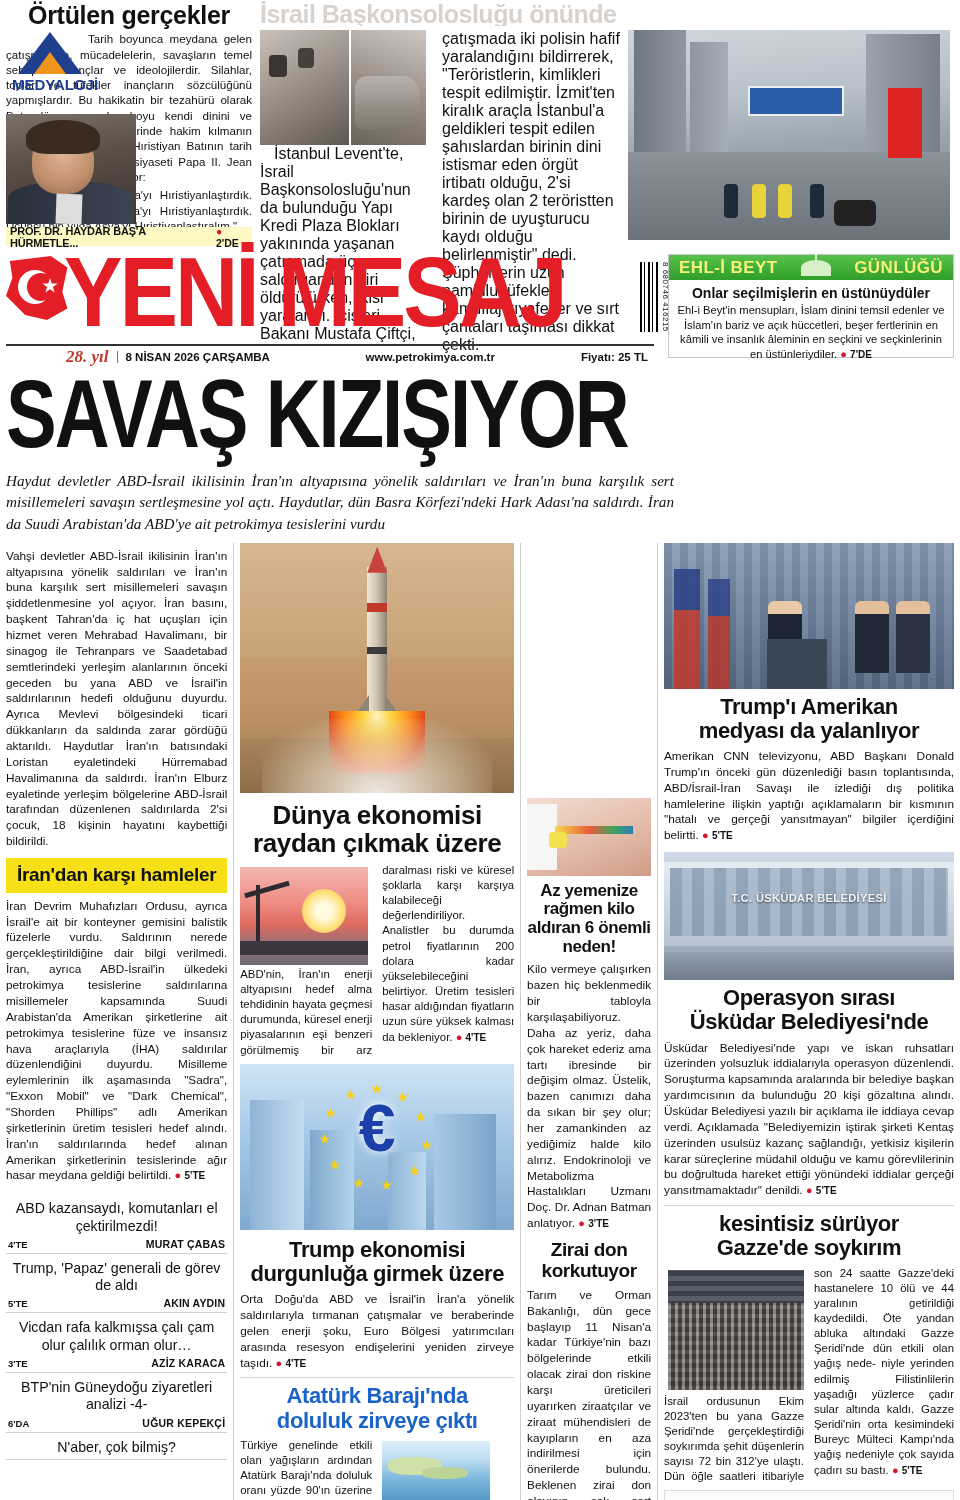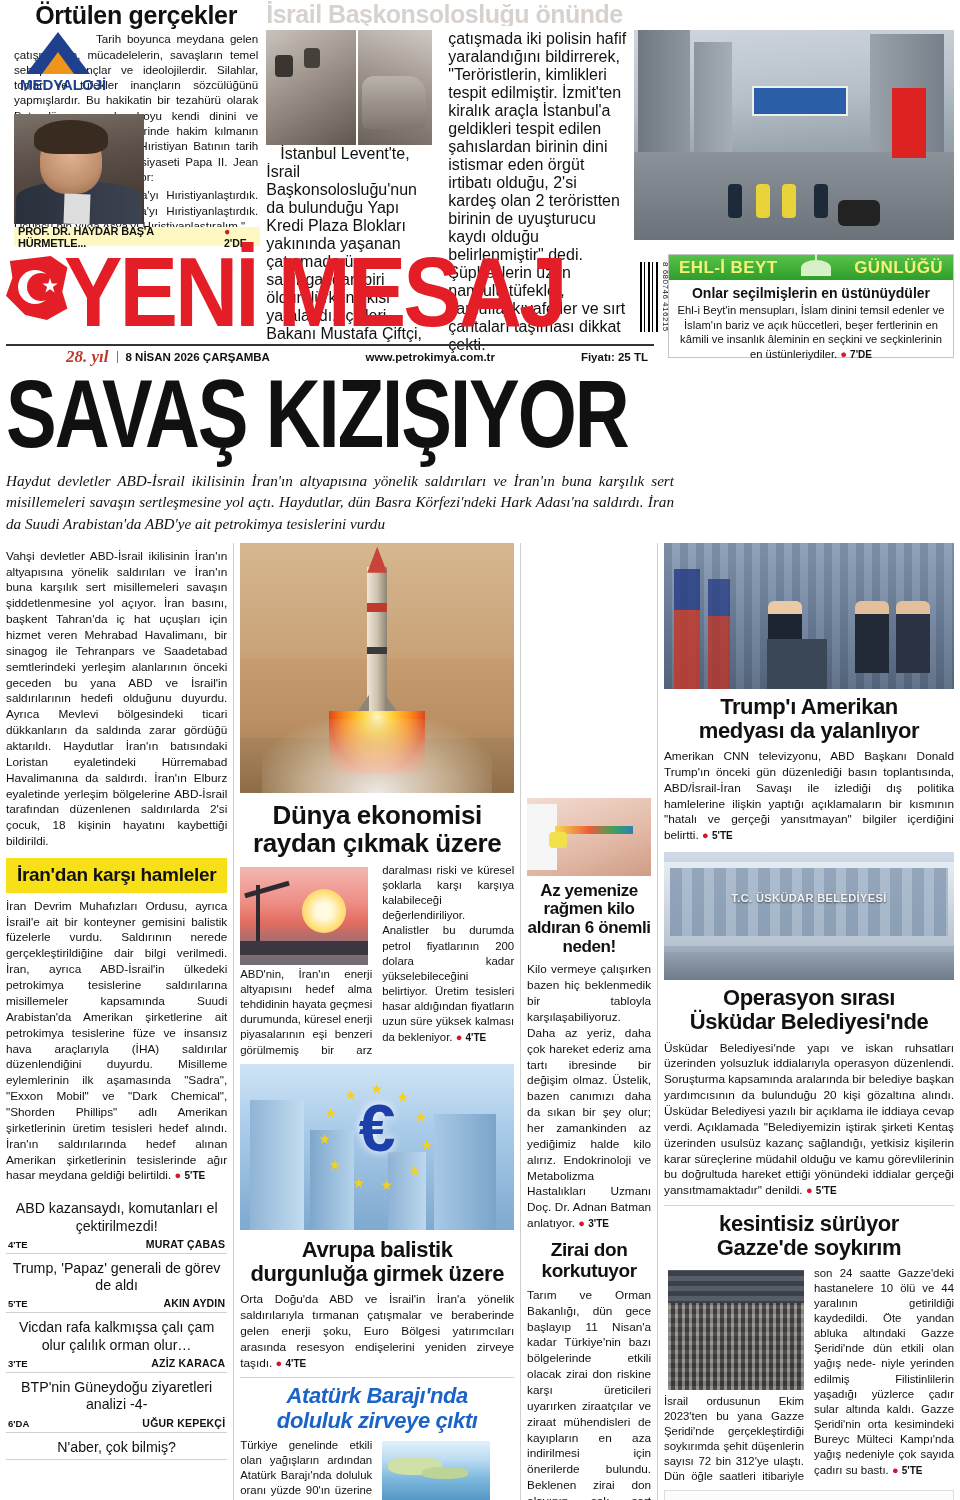--- a/index.html
+++ b/index.html
@@ -5,21 +5,21 @@
   * { box-sizing: border-box; margin: 0; padding: 0; }
   body {
     width: 960px; height: 1500px; background: #ffffff;
     font-family: "Liberation Sans", sans-serif;
     color: #111; overflow: hidden; position: relative;
   }
   .page { width: 960px; height: 1500px; position: relative; }
 
   
   .topstrip { display: flex; width: 960px; height: 248px; padding: 0 6px; gap: 8px; }
-  .ts-col1 { width: 246px; position: relative; margin-left: 8px; }
+  .ts-col1 { width: 246px; position: relative; }
   .ts-col1 h2 {
     font-size: 25px; font-weight: bold; text-align: center; line-height: 1.05;
     letter-spacing: -0.3px; padding-top: 2px;
   }
   .ts-logo {
     position: absolute; left: 4px; top: 22px; width: 100px; height: 72px; z-index: 3;
   }
   .ts-col1 p {
     font-size: 11.6px; line-height: 1.32; text-align: justify; padding-top: 3px;
     text-indent: 0;
@@ -223,21 +223,21 @@
     background: linear-gradient(180deg,#a9855c,#8d6c47); }
 
   
   .ahead {
     text-align: center; font-weight: bold; line-height: 1.1; letter-spacing: -0.4px;
   }
   .ahead.k28 { font-size: 26px; }
   .ahead.k22 { font-size: 22px; }
   .ahead.k19 { font-size: 19px; }
   .ahead.k17 { font-size: 17px; }
-  .ahead.blue { color: #1a63c8; font-style: italic; }
+  .ahead.blue { color: #1a63c8; }
 
   .twocol { column-count: 2; column-gap: 10px; font-size: 11.4px; line-height: 1.33;
     text-align: justify; margin-top: 5px; }
 
   .photo-oil { width: 128px; height: 98px; float: left; margin: 4px 8px 2px 0;
     background: linear-gradient(180deg,#f2b7b0 0%, #ef8f86 35%, #e06b5f 58%, #9a6f73 78%, #6d6b74 100%);
     position: relative; overflow: hidden; }
   .photo-oil .sun { position:absolute; left:62px; top:22px; width:44px; height:44px;
     border-radius:50%; background: radial-gradient(circle,#fffbe0 25%, #ffe07a 60%, #ffb65e 100%); }
   .photo-oil .rig { position:absolute; left:16px; top:18px; width:4px; height:64px; background:#2e2a30; }
@@ -520,21 +520,21 @@
             <i style="left:92px;top:82px"></i>
             <i style="left:64px;top:96px"></i>
           <i style="left:36px;top:94px"></i>
             <i style="left:12px;top:76px"></i>
             <i style="left:2px;top:50px"></i>
           <i style="left:8px;top:24px"></i>
             <i style="left:28px;top:6px"></i>
         </div>
       </div>
 
-      <div class="ahead k22" style="margin-top:8px">Avrupa balistik</div>
+      <div class="ahead k22" style="margin-top:8px">Trump ekonomisi</div>
       <div class="ahead k22">durgunluğa girmek üzere</div>
       <div class="bodytext ind">
         <span>Orta Doğu'da ABD ve İsrail'in İran'a yönelik saldırılarıyla tırmanan çatışmalar ve beraberinde gelen enerji şoku, Euro Bölgesi yatırımcıları arasında resesyon endişelerini yeniden zirveye taşıdı.</span>
         <span class="reddot">●</span> <span class="pgref">4'TE</span>
       </div>
 
       <div class="hr-thin"></div>
 
       <div class="ahead k22 blue">Atatürk Barajı'nda</div>
       <div class="ahead k22 blue">doluluk zirveye çıktı</div>

